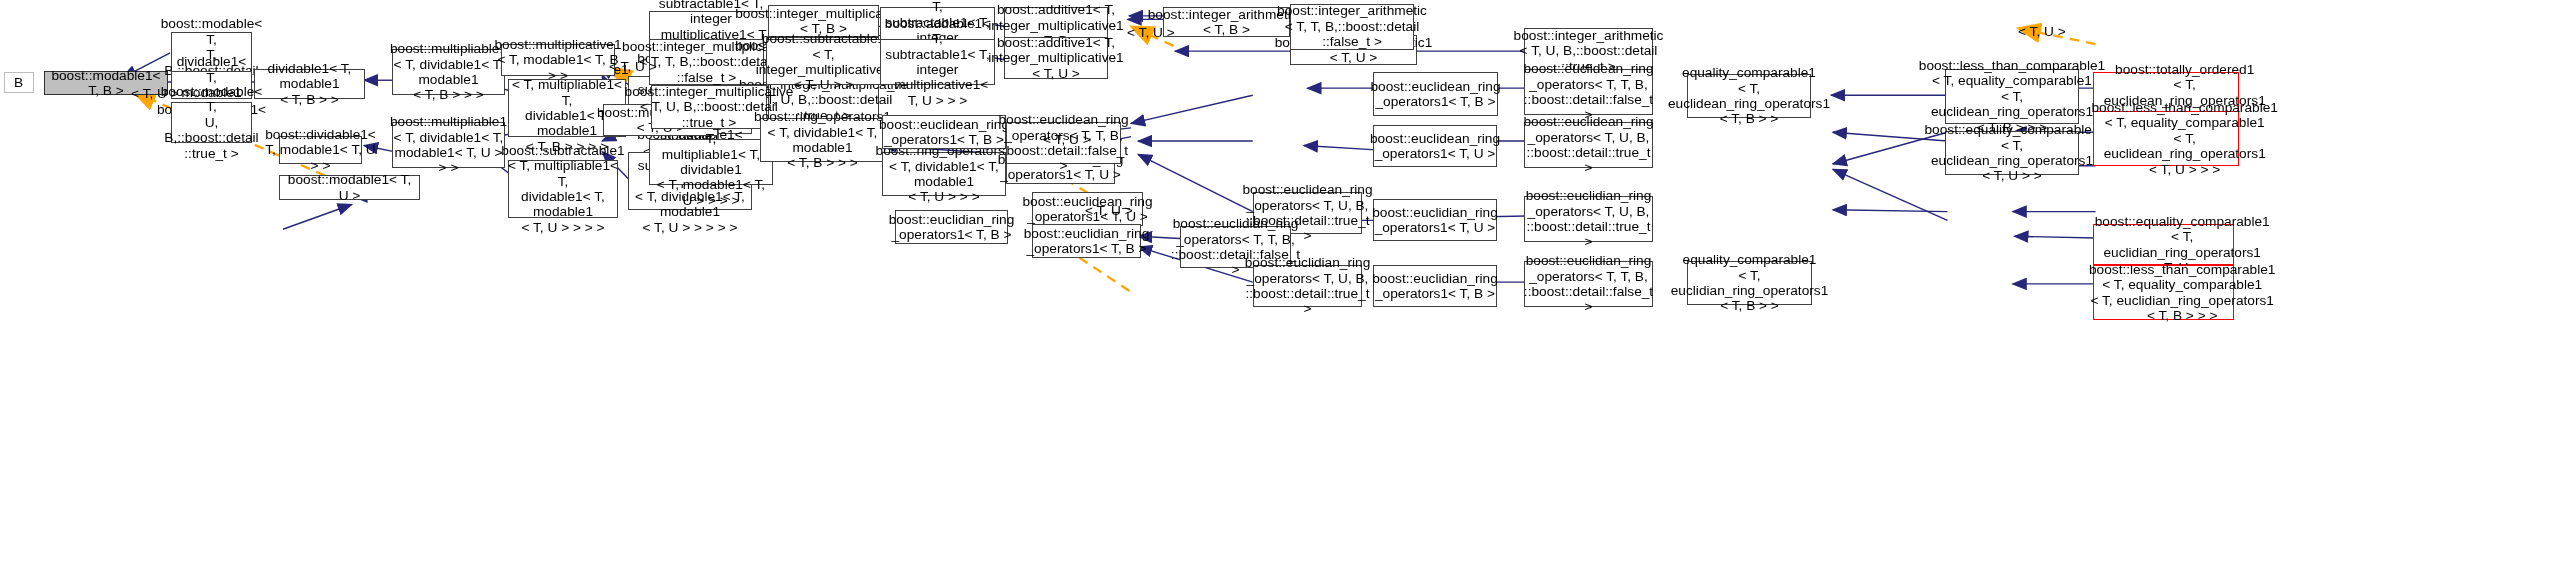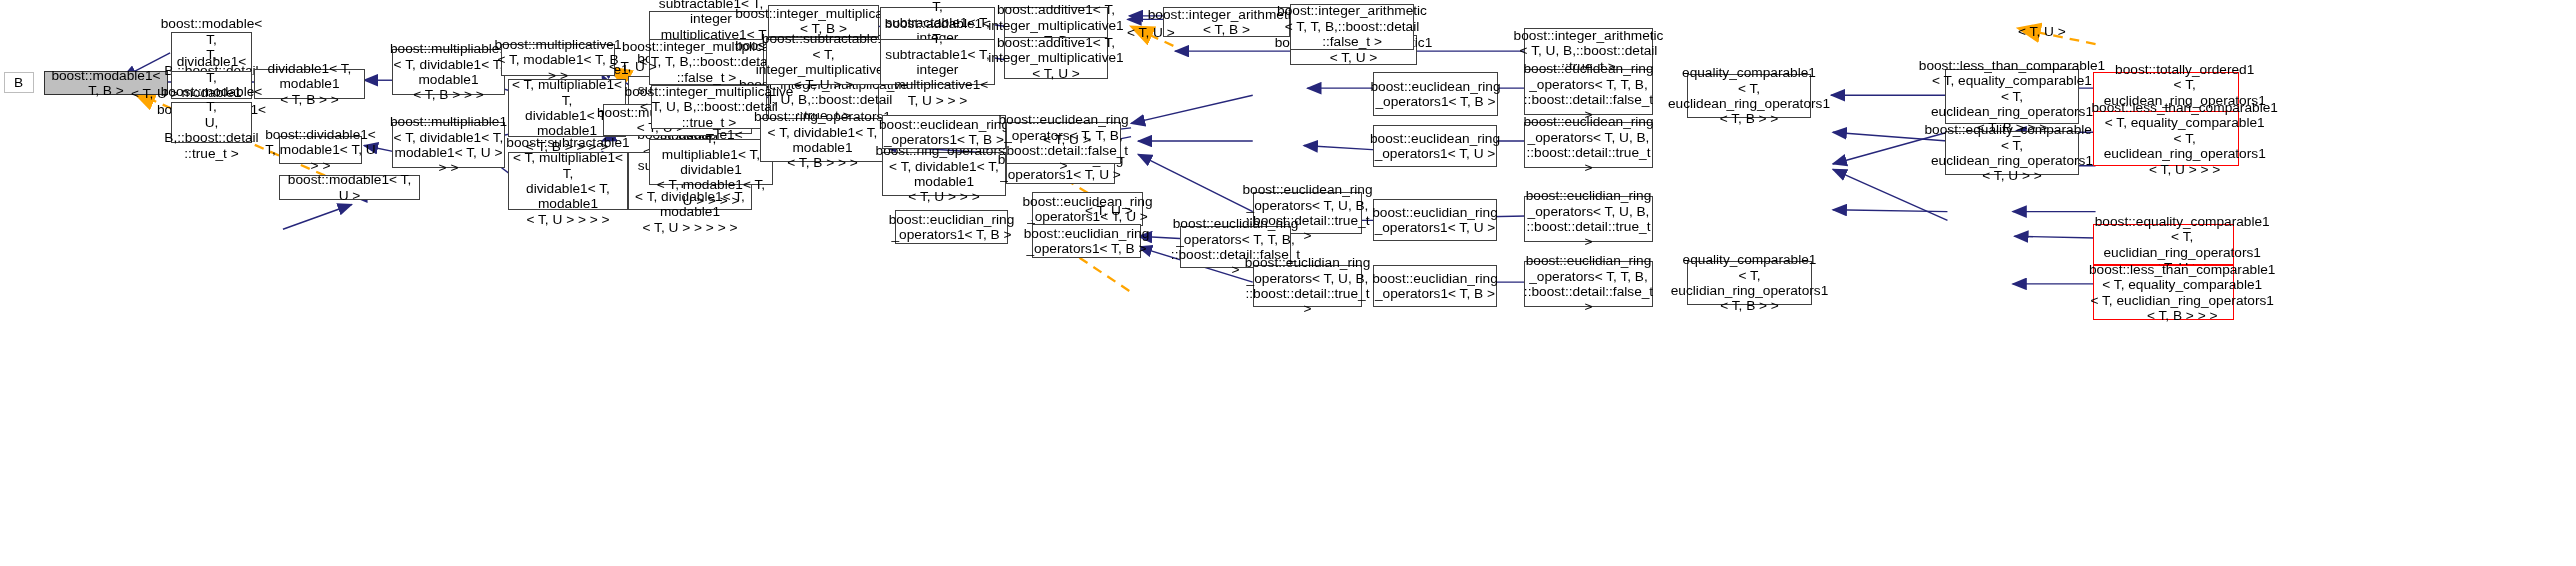--- a/index.html
+++ b/index.html
@@ -154,21 +154,21 @@
 
   <div class="node" style="left:392px;top:122px;width:113px;height:46px;">boost::multipliable1
 &lt; T, dividable1&lt; T,
 modable1&lt; T, U &gt; &gt; &gt;</div>
 
   <div class="node" style="left:508px;top:79px;width:118px;height:58px;">boost::subtractable1
 &lt; T, multipliable1&lt; T,
 dividable1&lt; T, modable1
 &lt; T, B &gt; &gt; &gt; &gt;</div>
 
-  <div class="node" style="left:508px;top:152px;width:120px;height:58px;">boost::subtractable1
+  <div class="node" style="left:508px;top:160px;width:110px;height:58px;">boost::subtractable1
 &lt; T, multipliable1&lt; T,
 dividable1&lt; T, modable1
 &lt; T, U &gt; &gt; &gt; &gt;</div>
 
   <div class="node" style="left:501px;top:44px;width:114px;height:32px;">boost::multiplicative1
 &lt; T, modable1&lt; T, B &gt; &gt;</div>
 
   <div class="node" style="left:628px;top:76px;width:124px;height:58px;">boost::addable1&lt; T,
 subtractable1&lt; T, multipliable1
 &lt; T, dividable1&lt; T, modable1

